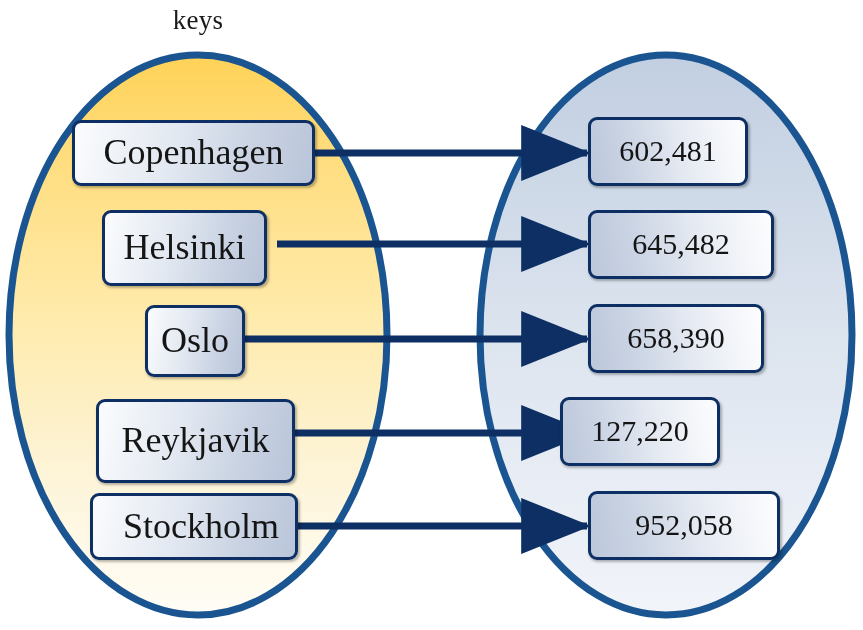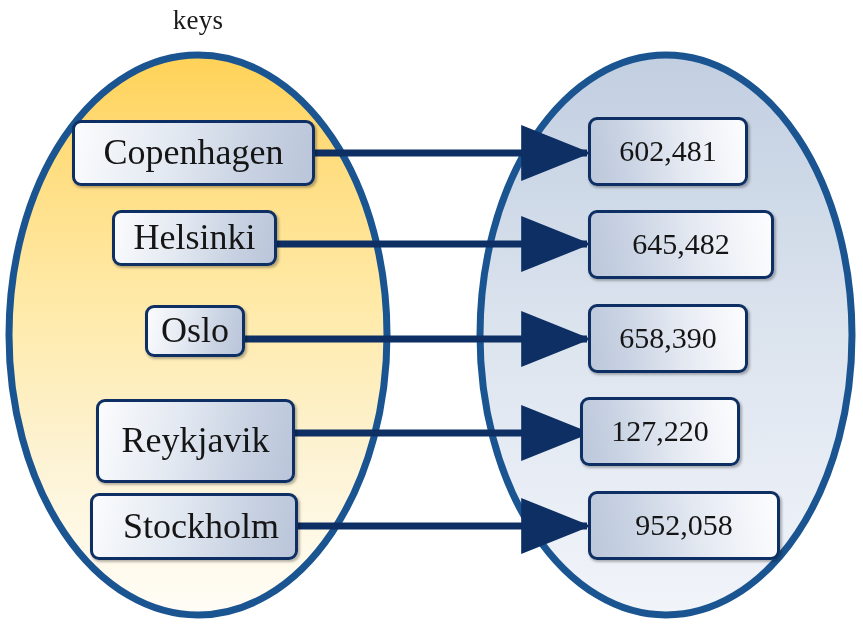--- a/index.html
+++ b/index.html
@@ -111,36 +111,36 @@
   <div class="set-label" style="left:198px; top:5px;">keys</div>
 
 
   <div id="boxes-layer">
       <div class="node-box key-box" style="left: 72px; top: 120px; width: 243px; height: 66px;">
         <span class="box-label">Copenhagen</span>
       </div>
       <div class="node-box value-box" style="left: 588px; top: 117px; width: 160px; height: 69px;">
         <span class="box-label">602,481</span>
       </div>
-      <div class="node-box key-box" style="left: 112px; top: 210px; width: 165px; height: 56px;">
+      <div class="node-box key-box" style="left: 102px; top: 210px; width: 165px; height: 76px;">
         <span class="box-label">Helsinki</span>
       </div>
       <div class="node-box value-box" style="left: 588px; top: 210px; width: 186px; height: 69px;">
         <span class="box-label">645,482</span>
       </div>
-      <div class="node-box key-box" style="left: 145px; top: 305px; width: 100px; height: 52px; text-align: right;">
+      <div class="node-box key-box" style="left: 145px; top: 305px; width: 100px; height: 72px; text-align: right;">
         <span class="box-label">Oslo</span>
       </div>
-      <div class="node-box value-box" style="left: 588px; top: 304px; width: 160px; height: 69px;">
+      <div class="node-box value-box" style="left: 588px; top: 304px; width: 176px; height: 69px;">
         <span class="box-label">658,390</span>
       </div>
       <div class="node-box key-box" style="left: 96px; top: 399px; width: 199px; height: 84px;">
         <span class="box-label">Reykjavik</span>
       </div>
-      <div class="node-box value-box" style="left: 580px; top: 397px; width: 160px; height: 69px;">
+      <div class="node-box value-box" style="left: 560px; top: 397px; width: 160px; height: 69px;">
         <span class="box-label">127,220</span>
       </div>
       <div class="node-box key-box" style="left: 90px; top: 493px; width: 208px; height: 67px; padding-left: 14px;">
         <span class="box-label">Stockholm</span>
       </div>
       <div class="node-box value-box" style="left: 588px; top: 491px; width: 192px; height: 69px;">
         <span class="box-label">952,058</span>
       </div>
     </div>
 

